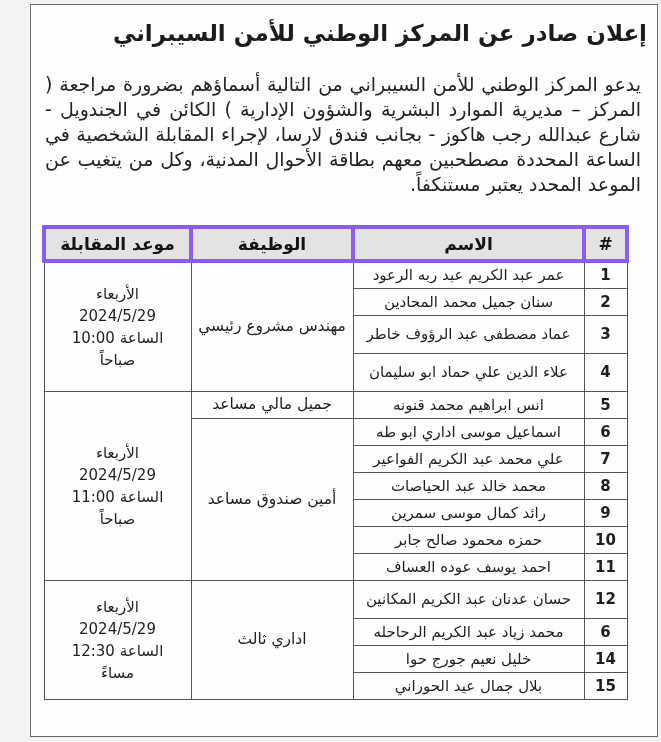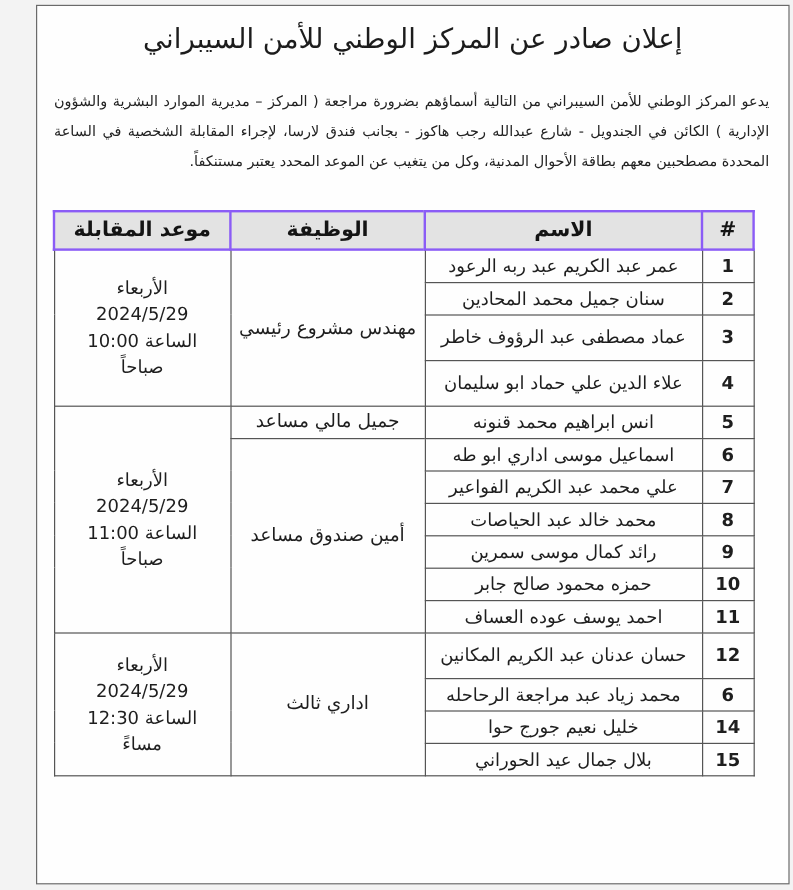--- a/index.html
+++ b/index.html
@@ -23,43 +23,43 @@
     width: 628px;
     height: 733px;
     background: #fefefe;
     border: 1px solid #6a6a6a;
     direction: rtl;
     box-sizing: border-box;
     overflow: hidden;
   }
   .title {
     margin: 13px 10px 0 10px;
-    text-align: center;
+    text-align: right;
     font-size: 23px;
     line-height: 1.35;
-    font-weight: normal;
+    font-weight: bold;
     color: #1c1c1c;
     letter-spacing: 0;
   }
   .intro {
     margin: 23px 16px 0 14px;
-    font-size: 12px;
+    font-size: 19px;
     line-height: 25px;
     text-align: justify;
     color: #222222;
   }
   .roster {
     border-collapse: collapse;
     width: 583px;
     margin: 28px 28px 0 0;
     table-layout: fixed;
   }
   .roster th {
     background: #e3e3e3;
-    border: 2px solid #8b5cf6;
+    border: 4px solid #8b5cf6;
     font-size: 17px;
     font-weight: bold;
     color: #141414;
     padding: 5px 3px;
     text-align: center;
   }
   .roster td {
     border: 1px solid #555555;
     font-size: 15px;
     color: #1e1e1e;
@@ -168,21 +168,21 @@
           <td class="num">12</td>
           <td class="name">حسان عدنان عبد الكريم المكانين</td>
           <td class="job" rowspan="4">اداري ثالث</td>
           <td class="appt" rowspan="4">الأربعاء
 2024/5/29
 الساعة 12:30
 مساءً</td>
         </tr>
         <tr>
           <td class="num">6</td>
-          <td class="name">محمد زياد عبد مراجعة الرحاحله</td>
+          <td class="name">محمد زياد عبد الكريم الرحاحله</td>
         </tr>
         <tr>
           <td class="num">14</td>
           <td class="name">خليل نعيم جورج حوا</td>
         </tr>
         <tr>
           <td class="num">15</td>
           <td class="name">بلال جمال عيد الحوراني</td>
         </tr>
       </tbody>

